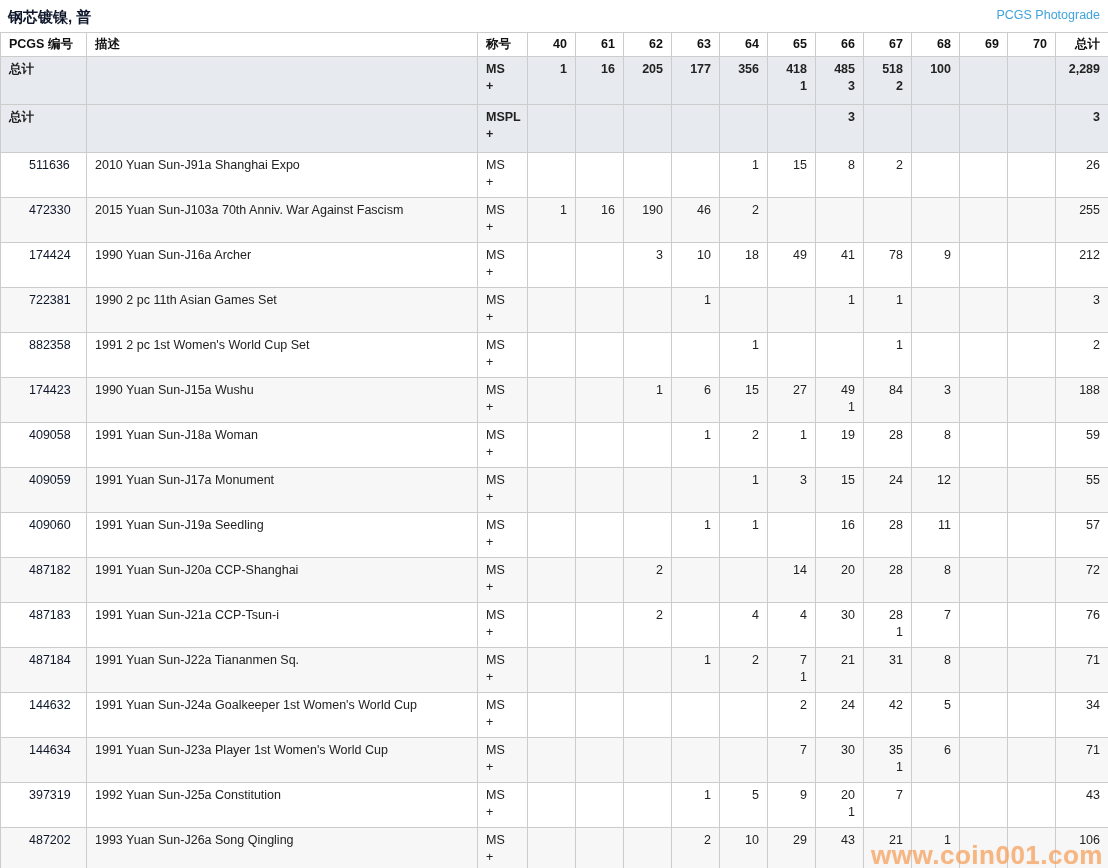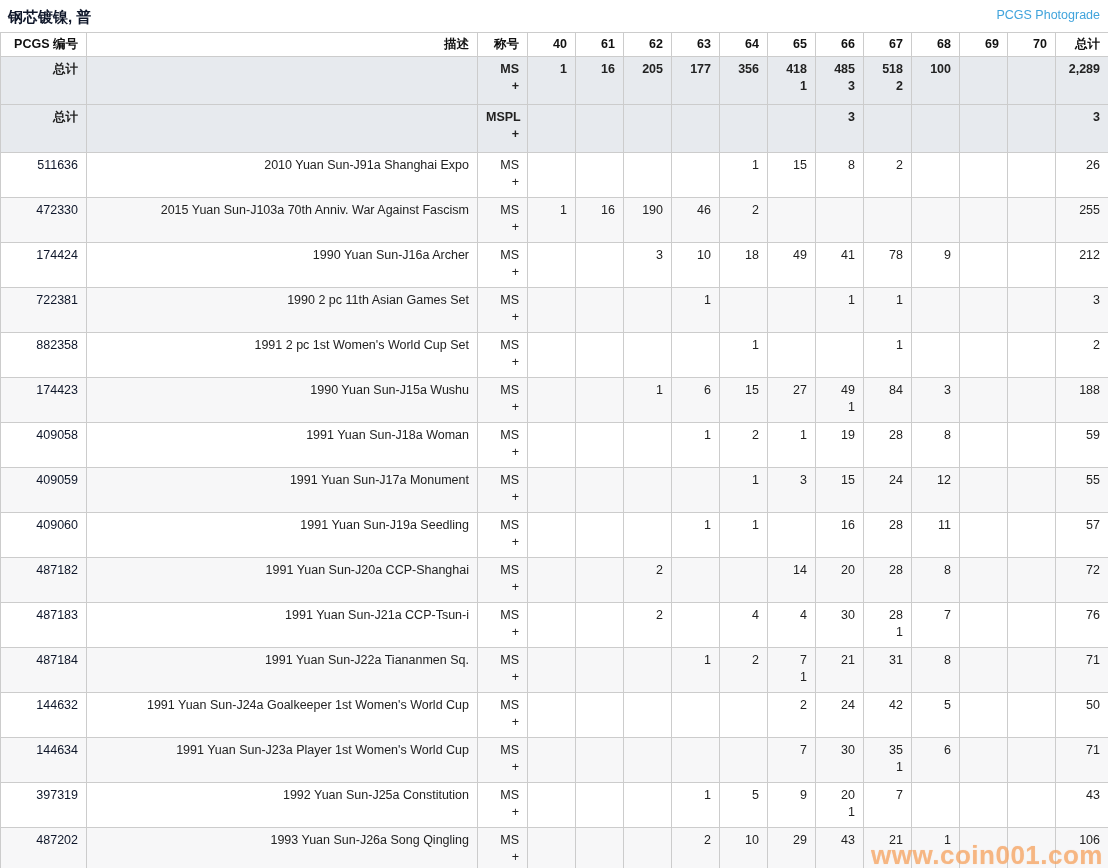--- a/index.html
+++ b/index.html
@@ -29,21 +29,21 @@
     font-size:12.5px;
     line-height:17px;
     padding:4px 8px 3px 8px;
     overflow:hidden;
     white-space:nowrap;
   }
   table.pop thead th {
     background:#fff; font-weight:bold; color:#111;
     height:22px; padding-top:3px; padding-bottom:3px;
   }
-  th.left, td.left { text-align:right; }
+  th.left, td.left { text-align:left; }
   th.num, td.num { text-align:right; }
   td.desig { padding-left:6px; }
 
   tr.total-row td { font-weight:bold; background:#e7eaee; height:48px; }
   tr.data-row td { height:45px; }
   tr.data-row.alt td { background:#f7f7f8; }
 
   a.pcgs-link { color:#0f172a; text-decoration:none; cursor:pointer;margin-left:20px; }
 
   .plus-line { display:block; }
@@ -555,21 +555,21 @@
             <span class="plus-line">24</span>
           </td>
           <td class="num">
             <span class="plus-line">42</span>
           </td>
           <td class="num">
             <span class="plus-line">5</span>
           </td>
           <td class="num"></td>
           <td class="num"></td>
-          <td class="num">50</td>
+          <td class="num">34</td>
         </tr>
         <tr class="data-row alt">
           <td class="left"><a class="pcgs-link">144634</a></td>
           <td class="left">1991 Yuan Sun-J23a Player 1st Women's World Cup</td>
           <td class="left desig">
             <span class="plus-line">MS</span>
             <span class="plus-line">+</span>
           </td>
           <td class="num"></td>
           <td class="num"></td>

